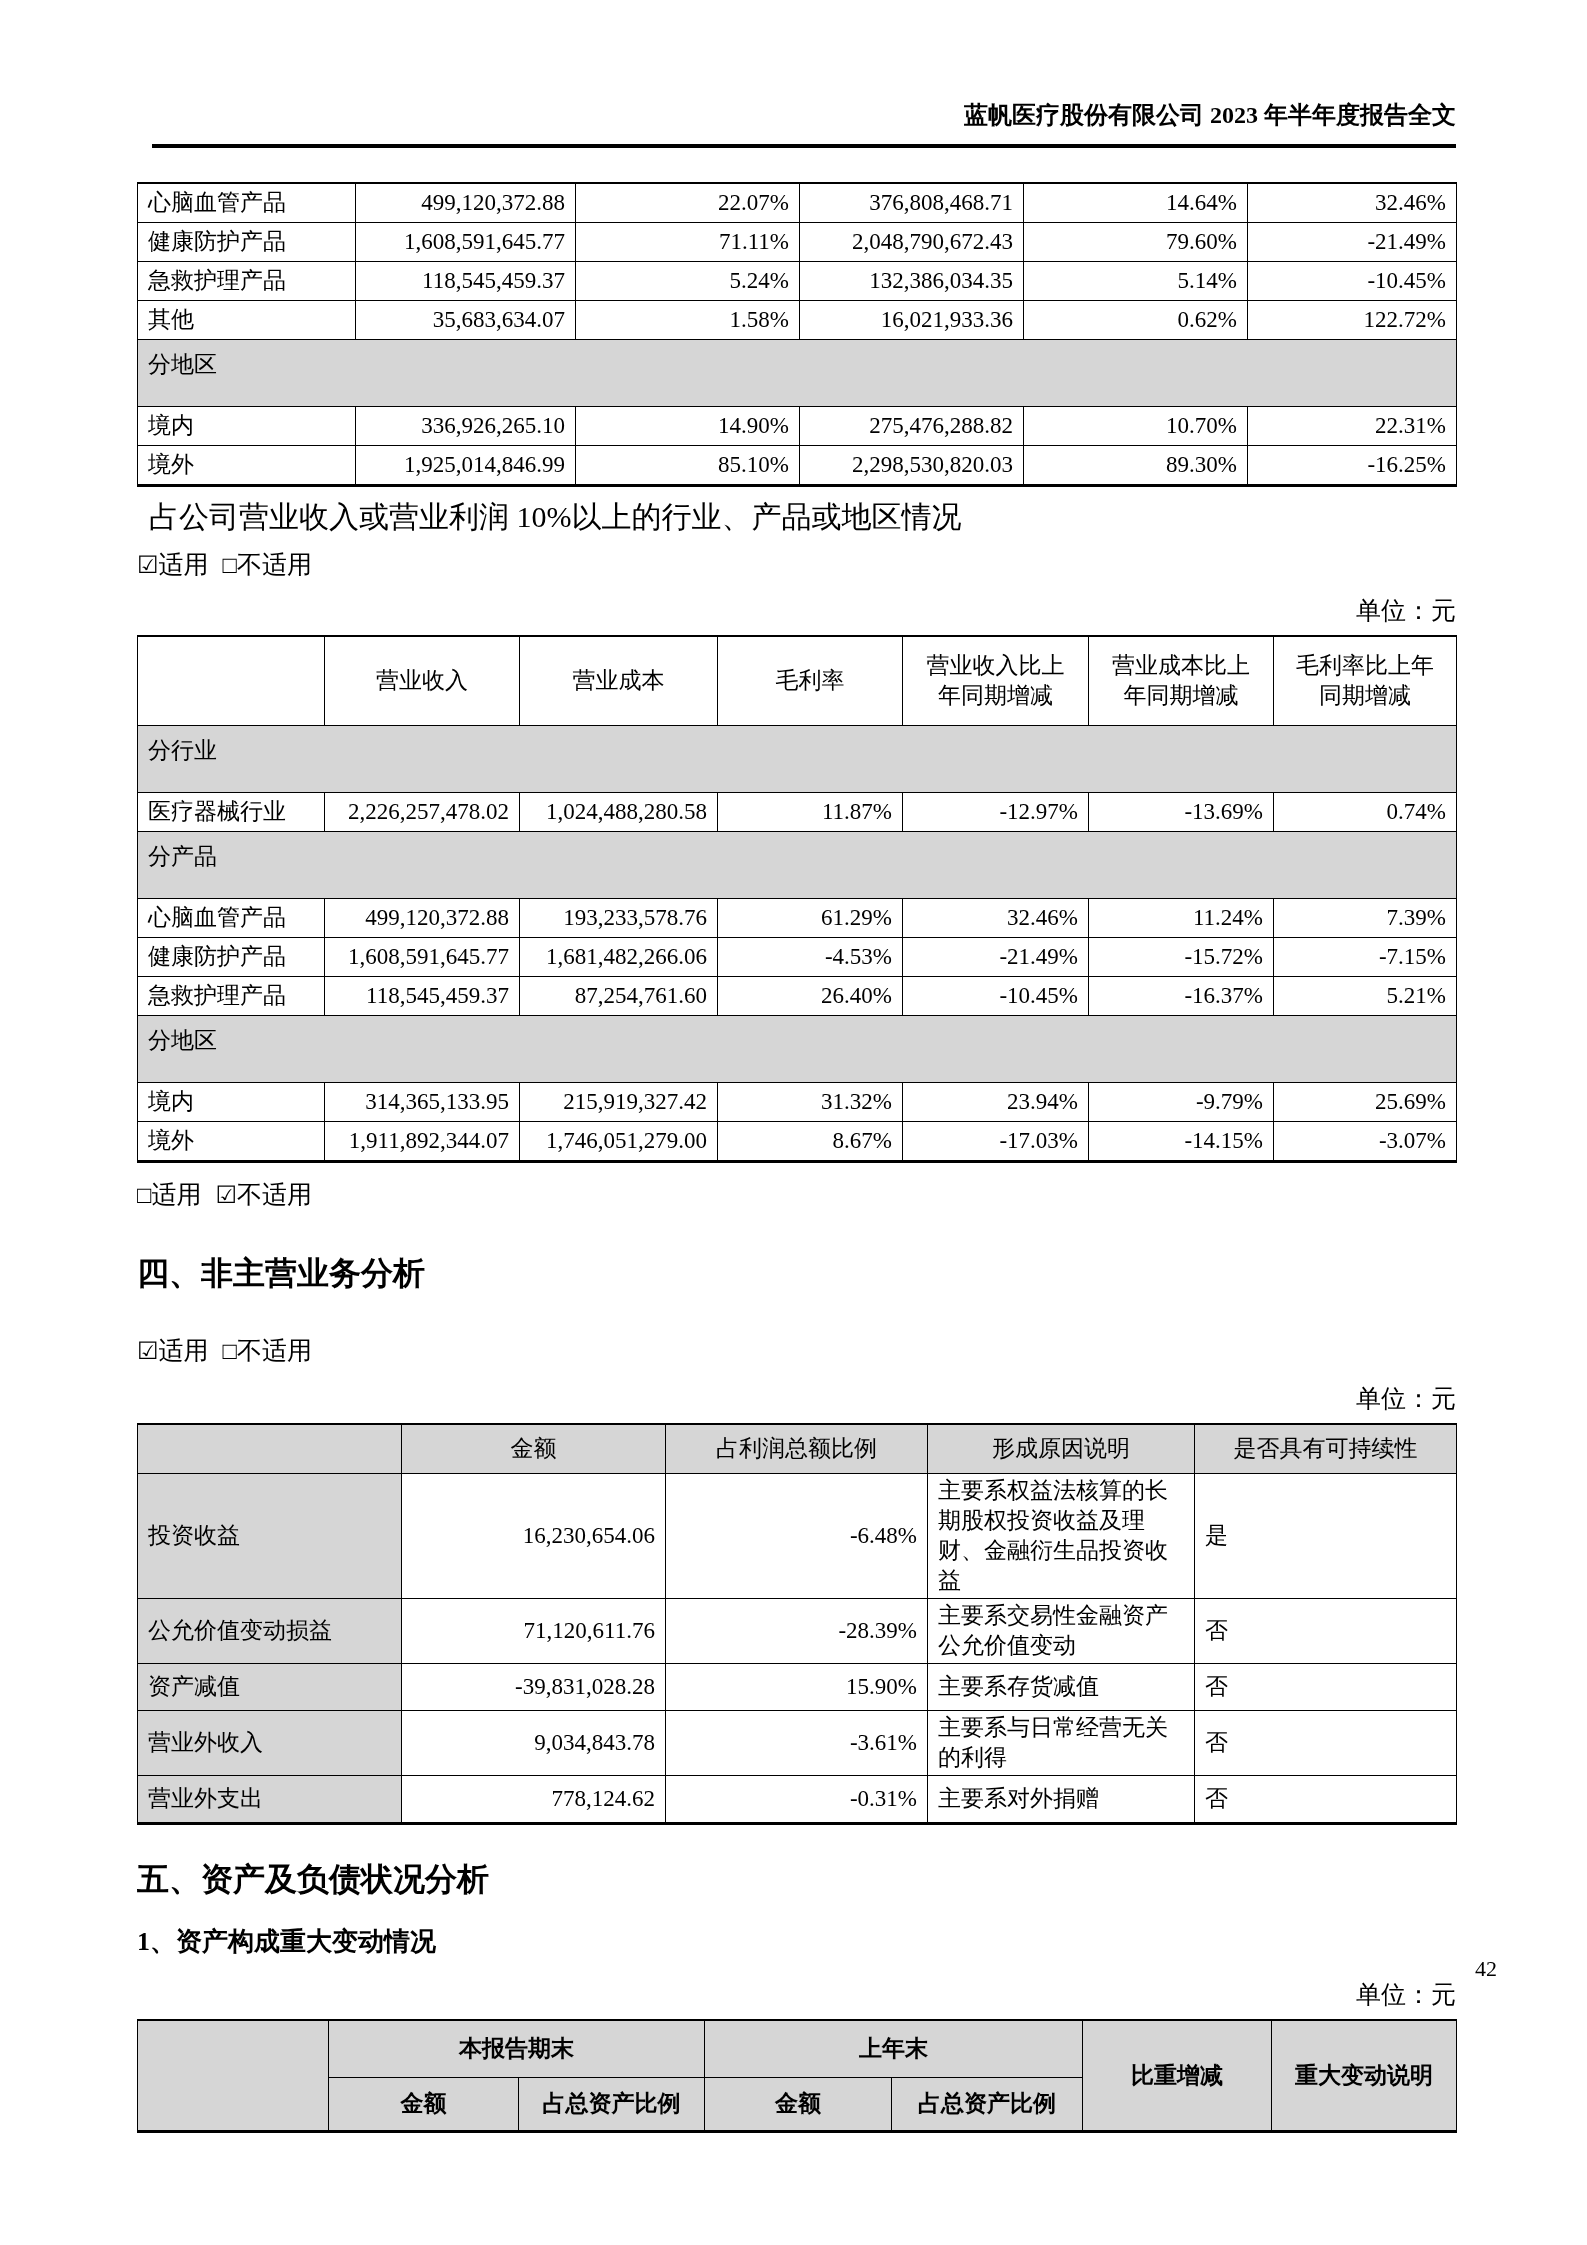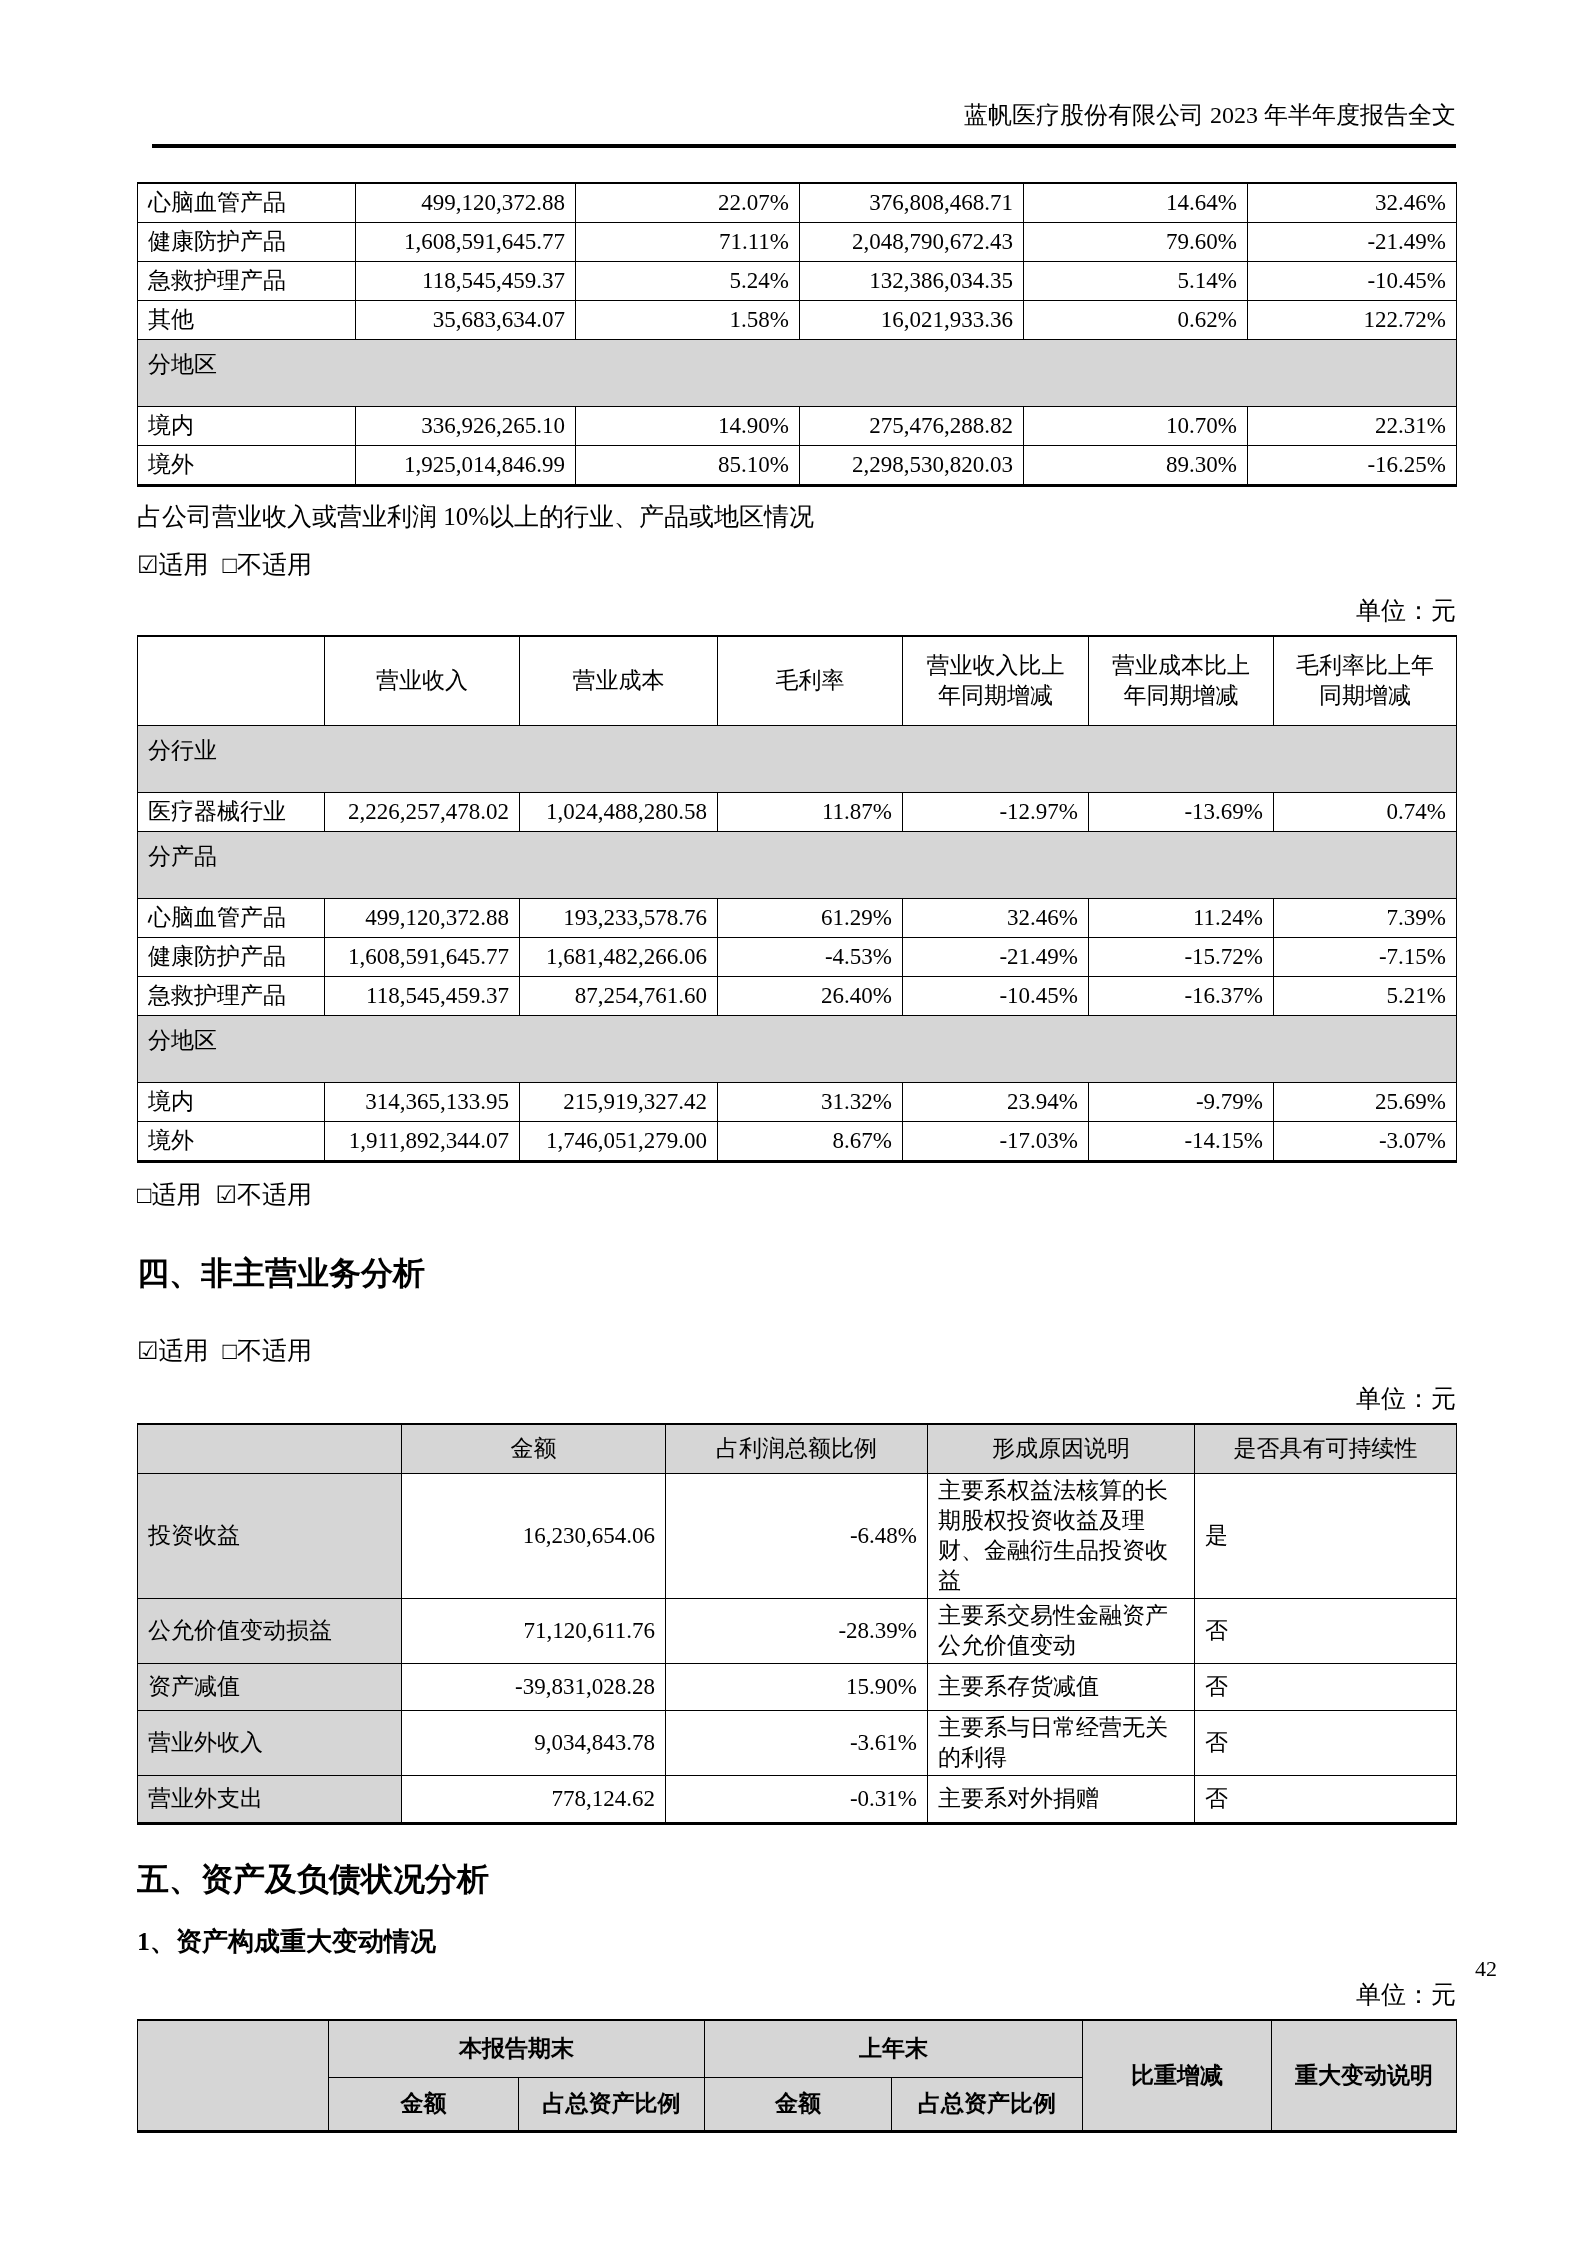--- a/index.html
+++ b/index.html
@@ -4,42 +4,42 @@
 <style>
   html,body{margin:0;padding:0;background:#ffffff;}
   .page{
     position:relative;
     width:1587px;height:2245px;
     background:#ffffff;color:#000;
     font-family:"Liberation Serif","DejaVu Serif",serif;
     overflow:hidden;
   }
   .content{position:absolute;left:137px;top:0;width:1319px;}
-  .doc-header{margin-top:100px;text-align:right;font-size:24px;line-height:30px;}
+  .doc-header{margin-top:100px;text-align:right;font-size:24px;line-height:30px;font-weight:bold;}
   .header-rule{margin-top:14px;margin-left:15px;border:0;border-top:4px solid #000;height:0;}
   table{border-collapse:collapse;table-layout:fixed;width:1319px;
         border-top:2px solid #000;border-bottom:3px solid #000;}
   td{border:1px solid #000;font-size:23px;line-height:30px;vertical-align:middle;
      overflow:hidden;word-break:break-all;}
   td.txt{text-align:left;padding:2px 24px 2px 10px;}
   td.num{text-align:right;padding:2px 10px 2px 2px;}
   td.hdr{text-align:center;padding:2px 4px;white-space:pre-line;}
   td.sec{text-align:left;padding:2px 8px 18px 10px;}
   .gray{background:#d6d6d6;}
   #table1 td{height:34px;}
   #table1 td.sec{height:46px;}
   #table2 td{height:34px;}
   #table2 tr.hdr-row td{height:84px;}
   #table2 td.sec{height:46px;}
   #table3 td{height:42px;}
   #table3 tr.hdr-row td{height:44px;}
   #table4 td{text-align:center;font-weight:bold;}
   #table4 tr.h1 td{height:52px;}
   #table4 tr.h2 td{height:48px;}
-  .para{margin:14px 0 0 0;font-size:25px;line-height:32px;}
+  .para{margin:14px 0 0 12px;font-size:30px;line-height:32px;}
   .check{margin:16px 0 0 0;font-size:25px;line-height:32px;}
   .check .box{font-size:24px;}
   .check .second{margin-left:14px;}
   .unit{margin:14px 0 8px 0;text-align:right;font-size:25px;line-height:32px;}
   h2.sect{margin:42px 0 0 0;font-size:32px;font-weight:bold;line-height:40px;}
   h3.subsect{margin:26px 0 0 0;font-size:26px;font-weight:bold;line-height:34px;}
   #check3{margin-top:42px;}
   #unit2{margin-top:16px;}
   #heading-five{margin-top:34px;}
   #unit3{margin-top:20px;}

